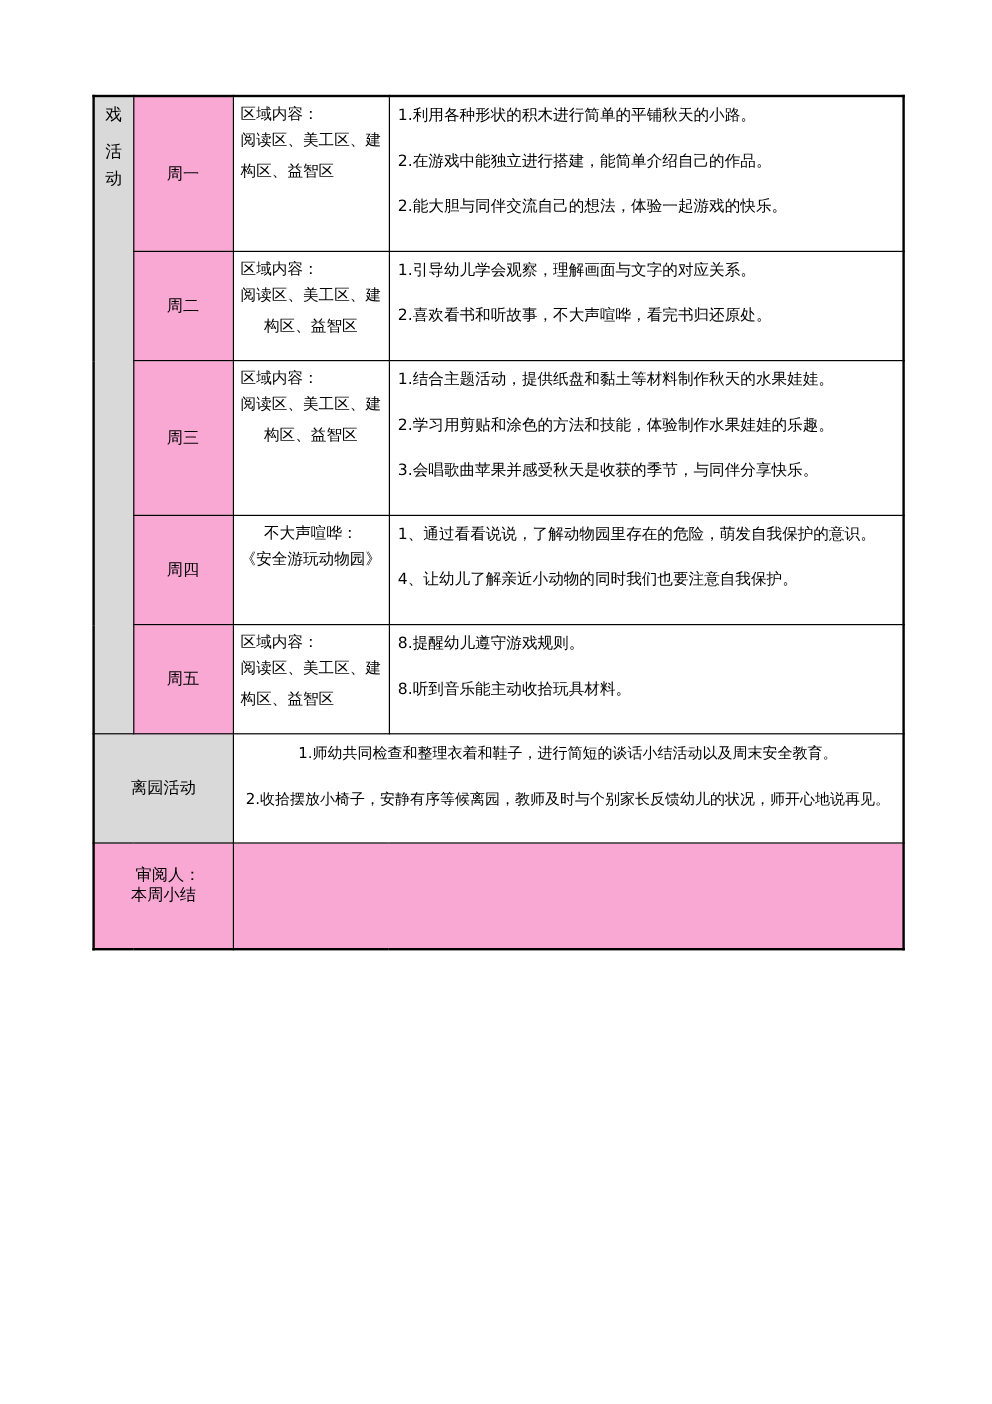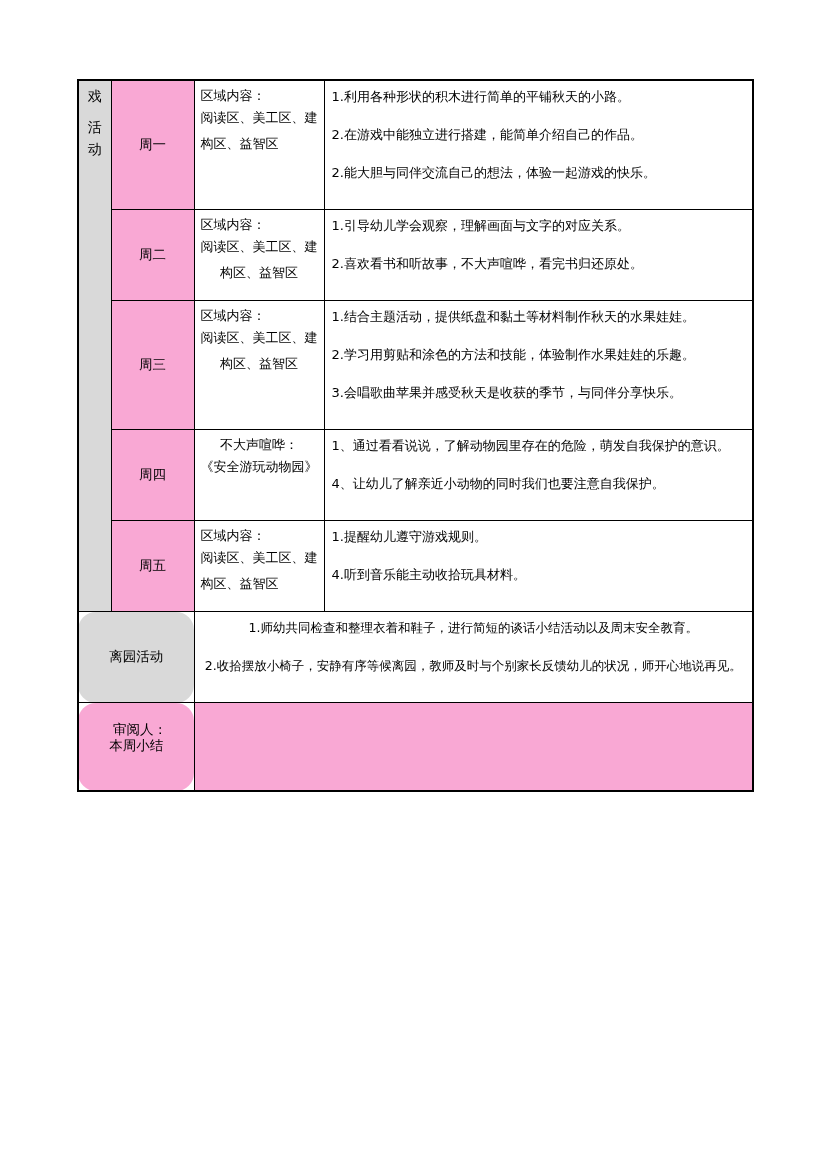--- a/index.html
+++ b/index.html
@@ -31,21 +31,21 @@
 
   .region-cell { padding:6px 6px; font-size:13px; }
   .region-header { line-height:18px; }
   .region-body { margin-top:0; line-height:26px; white-space:pre-line; }
   .align-center { text-align:center; }
 
   .content-cell { padding:7px 7px; font-size:13px; }
   .item { margin-bottom:21px; line-height:17px; white-space:nowrap; }
   .item.tight { font-size:12.5px;text-align:center; }
 
-  .label-cell { text-align:center; vertical-align:middle; font-size:13.5px;border-radius:18px; }
+  .label-cell { text-align:center; vertical-align:middle; font-size:13.5px; }
 
   .reviewer {
     position:absolute; left:77px; top:720px;
     font-size:13.5px; line-height:18px;margin-left:36px;
   }
 </style>
 </head>
 <body>
 
 <div class="page">
@@ -118,22 +118,22 @@
     </tr>
 
     <tr style="height:78px">
       <td class="cell-yellow day-cell">周五</td>
       <td class="region-cell">
         <div class="region-header">区域内容：</div>
         <div class="region-body">阅读区、美工区、建
 构区、益智区</div>
       </td>
       <td class="content-cell">
-        <div class="item">1.提醒幼儿遵守游戏规则。</div>
-        <div class="item">4.听到音乐能主动收拾玩具材料。</div>
+        <div class="item">8.提醒幼儿遵守游戏规则。</div>
+        <div class="item">8.听到音乐能主动收拾玩具材料。</div>
       </td>
     </tr>
 
     <tr style="height:81px">
       <td colspan="2" class="cell-gray label-cell">离园活动</td>
       <td colspan="2" class="content-cell">
         <div class="item tight">1.师幼共同检查和整理衣着和鞋子，进行简短的谈话小结活动以及周末安全教育。</div>
         <div class="item tight">2.收拾摆放小椅子，安静有序等候离园，教师及时与个别家长反馈幼儿的状况，师开心地说再见。</div>
       </td>
     </tr>

